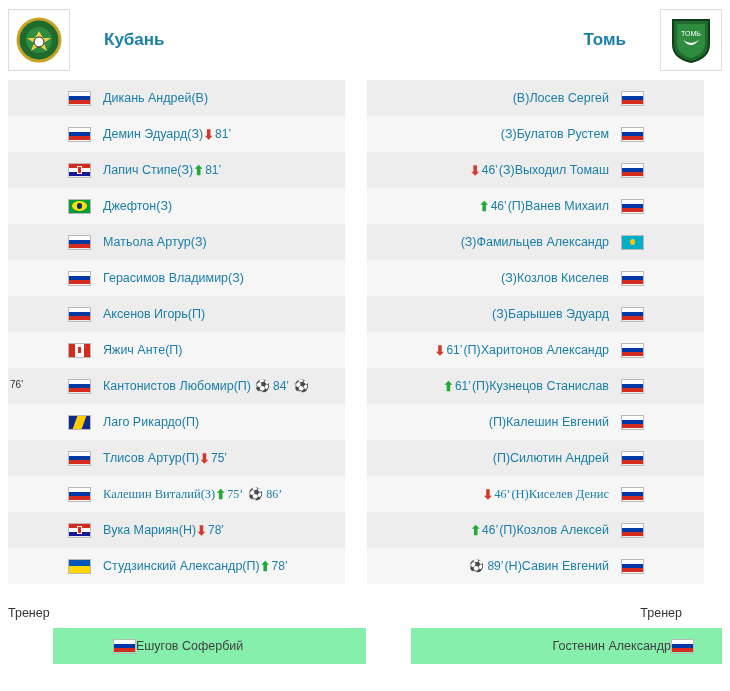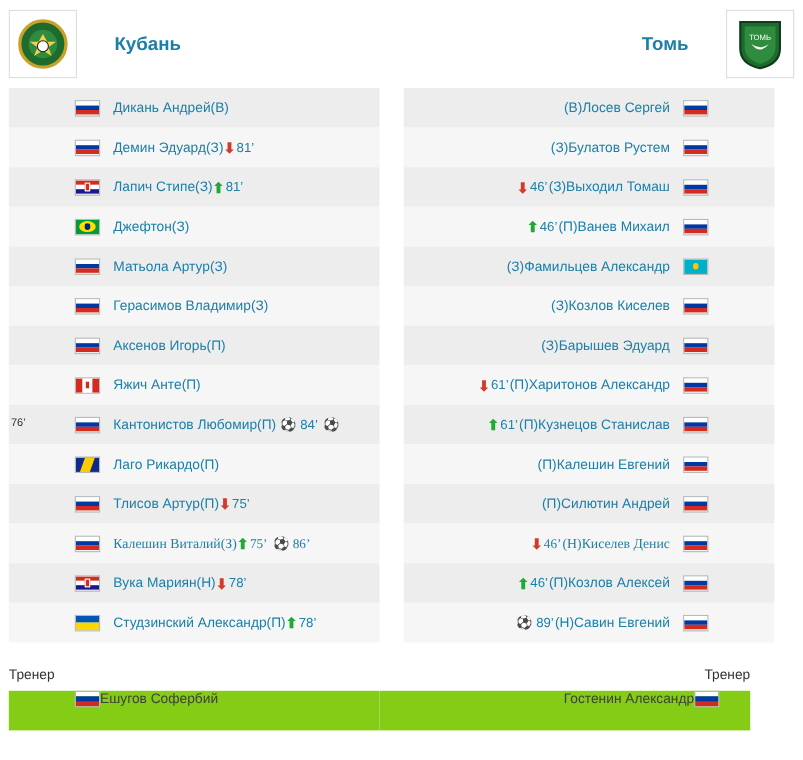--- a/index.html
+++ b/index.html
@@ -92,23 +92,23 @@
   .coach-labels {
     display: flex; padding: 0 8px; margin-top: 22px; align-items: flex-end;
   }
   .coach-labels .lab {
     width: 337px; font-size: 12.5px; color: #333;
   }
   .coach-labels .lab.right { text-align: right; }
 
   .coach-row { display: flex; padding: 0 8px; margin-top: 8px; }
   .coach-cell {
-    width: 337px; height: 36px; background: #84cc16;
-    display: flex; align-items: flex-start;
-    font-size: 12.5px; color: #3f3f3f;
+    width: 337px; height: 36px; background: #86efac;
+    display: flex; align-items: center;
+    font-size: 12.5px; color: #3f3f3f; margin-left: 45px;
   }
   .coach-cell.left { padding-left: 60px; }
   .coach-cell.right { justify-content: flex-end; padding-right: 28px; }
 
   
   .s-h { position:absolute; left:0; width:100%; }
   .s-v { position:absolute; top:0; height:100%; }
 </style>
 </head>
 <body>

